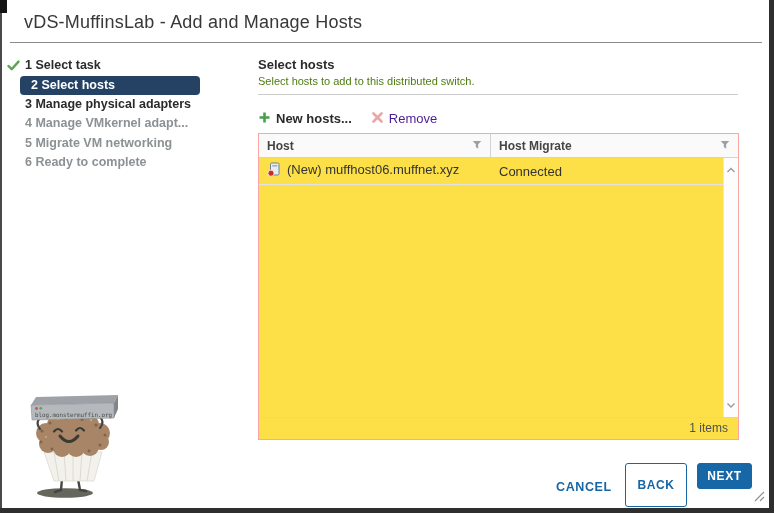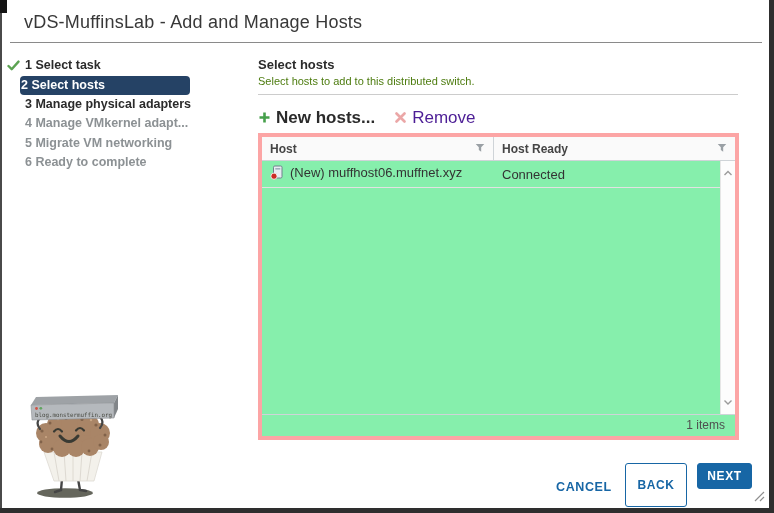--- a/index.html
+++ b/index.html
@@ -15,35 +15,35 @@
 
   .dialog-title{position:absolute;left:24px;top:12px;font-size:18px;color:#383838;letter-spacing:.2px;}
   .title-rule{position:absolute;left:10px;width:752px;top:42px;height:1px;background:#8a8a8a;}
 
   
   .steps{position:absolute;left:8px;top:56px;width:230px;}
   .step{position:relative;height:19.5px;line-height:19px;font-size:12.5px;font-weight:bold;
         color:#2b2b2b;padding-left:17px;white-space:nowrap;}
   .step.future{color:#8c9194;}
   .step.current{background:#254265;color:#ffffff;border-radius:4px;margin-left:12px;
-                padding-left:1px;width:169px;height:19px;}
+                padding-left:11px;width:169px;height:19px;}
   .check{position:absolute;left:-1px;top:3px;width:13px;height:13px;}
 
   
   .content-heading{position:absolute;left:258px;top:57px;font-size:13px;font-weight:bold;color:#2b2b2b;}
   .content-subtitle{position:absolute;left:258px;top:75px;font-size:11px;color:#4d7c0f;}
   .content-rule{position:absolute;left:258px;width:480px;top:94px;height:1px;background:#cccccc;}
 
   .toolbar{position:absolute;left:259px;top:107px;height:22px;display:flex;align-items:center;gap:20px;}
   .tool-btn{display:flex;align-items:center;gap:6px;background:none;border:none;padding:0;
-            font-family:"Liberation Sans",sans-serif;font-size:17px;font-weight:bold;color:#2b2b2b;cursor:pointer;}
+            font-family:"Liberation Sans",sans-serif;font-size:13px;font-weight:bold;color:#2b2b2b;cursor:pointer;}
   .tool-btn.disabled{color:#4c1d95;font-weight:normal;cursor:default;}
 
-  .grid{position:absolute;left:258px;top:133px;width:481px;height:307px;border:4px solid #fca5a5;
-        box-sizing:border-box;display:flex;flex-direction:column;background:#86efac;}
+  .grid{position:absolute;left:258px;top:133px;width:481px;height:307px;border:1px solid #fca5a5;
+        box-sizing:border-box;display:flex;flex-direction:column;background:#fde047;}
   .grid-header{height:23px;flex:0 0 23px;display:flex;background:#fafafa;border-bottom:1px solid #cfd4d8;}
   .gh-cell{display:flex;align-items:center;justify-content:space-between;box-sizing:border-box;
            padding:0 8px;font-size:12px;font-weight:bold;color:#454545;}
   .gh-cell.c1{width:232px;border-right:1px solid #cfd4d8;}
   .gh-cell.c2{flex:1;}
   .grid-body{flex:1;position:relative;}
   .trow{height:26px;display:flex;align-items:center;border-bottom:1px solid #e2e2e2;
         font-size:13px;color:#333333;cursor:pointer;}
   .td1{width:232px;box-sizing:border-box;padding-left:8px;display:flex;align-items:flex-start;gap:6px;}
   .td2{flex:1;box-sizing:border-box;padding-left:8px;}
@@ -132,21 +132,21 @@
   <div class="grid-header">
     <div class="gh-cell c1">
       <span>Host</span>
       <span>
         <svg width="10" height="10" viewBox="0 0 11 11">
             <path d="M0.8 1 H10.2 L6.8 4.8 V9.6 L4.2 7.7 V4.8 Z" fill="#9aa0a5"></path>
           </svg>
       </span>
     </div>
     <div class="gh-cell c2">
-      <span>Host Ready</span>
+      <span>Host Migrate</span>
       <span>
         <svg width="10" height="10" viewBox="0 0 11 11">
             <path d="M0.8 1 H10.2 L6.8 4.8 V9.6 L4.2 7.7 V4.8 Z" fill="#9aa0a5"></path>
           </svg>
       </span>
     </div>
   </div>
   <div class="grid-body">
     <div class="trow">
       <div class="td1">

